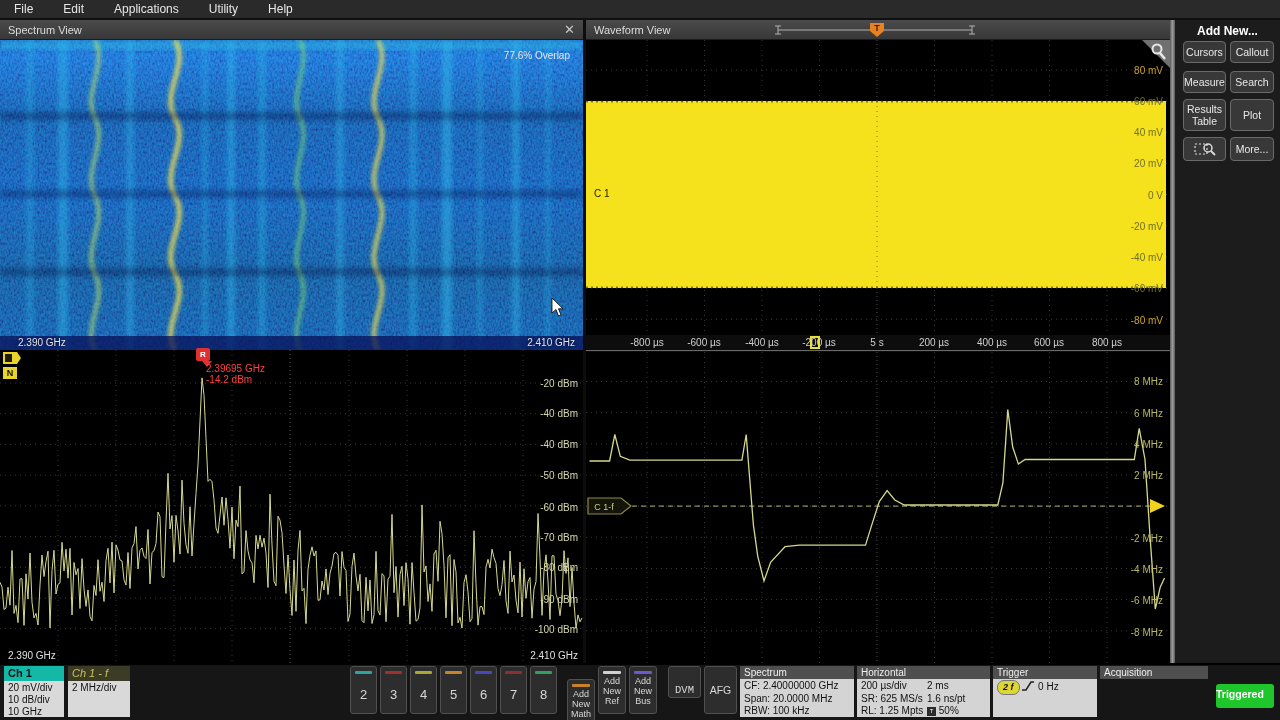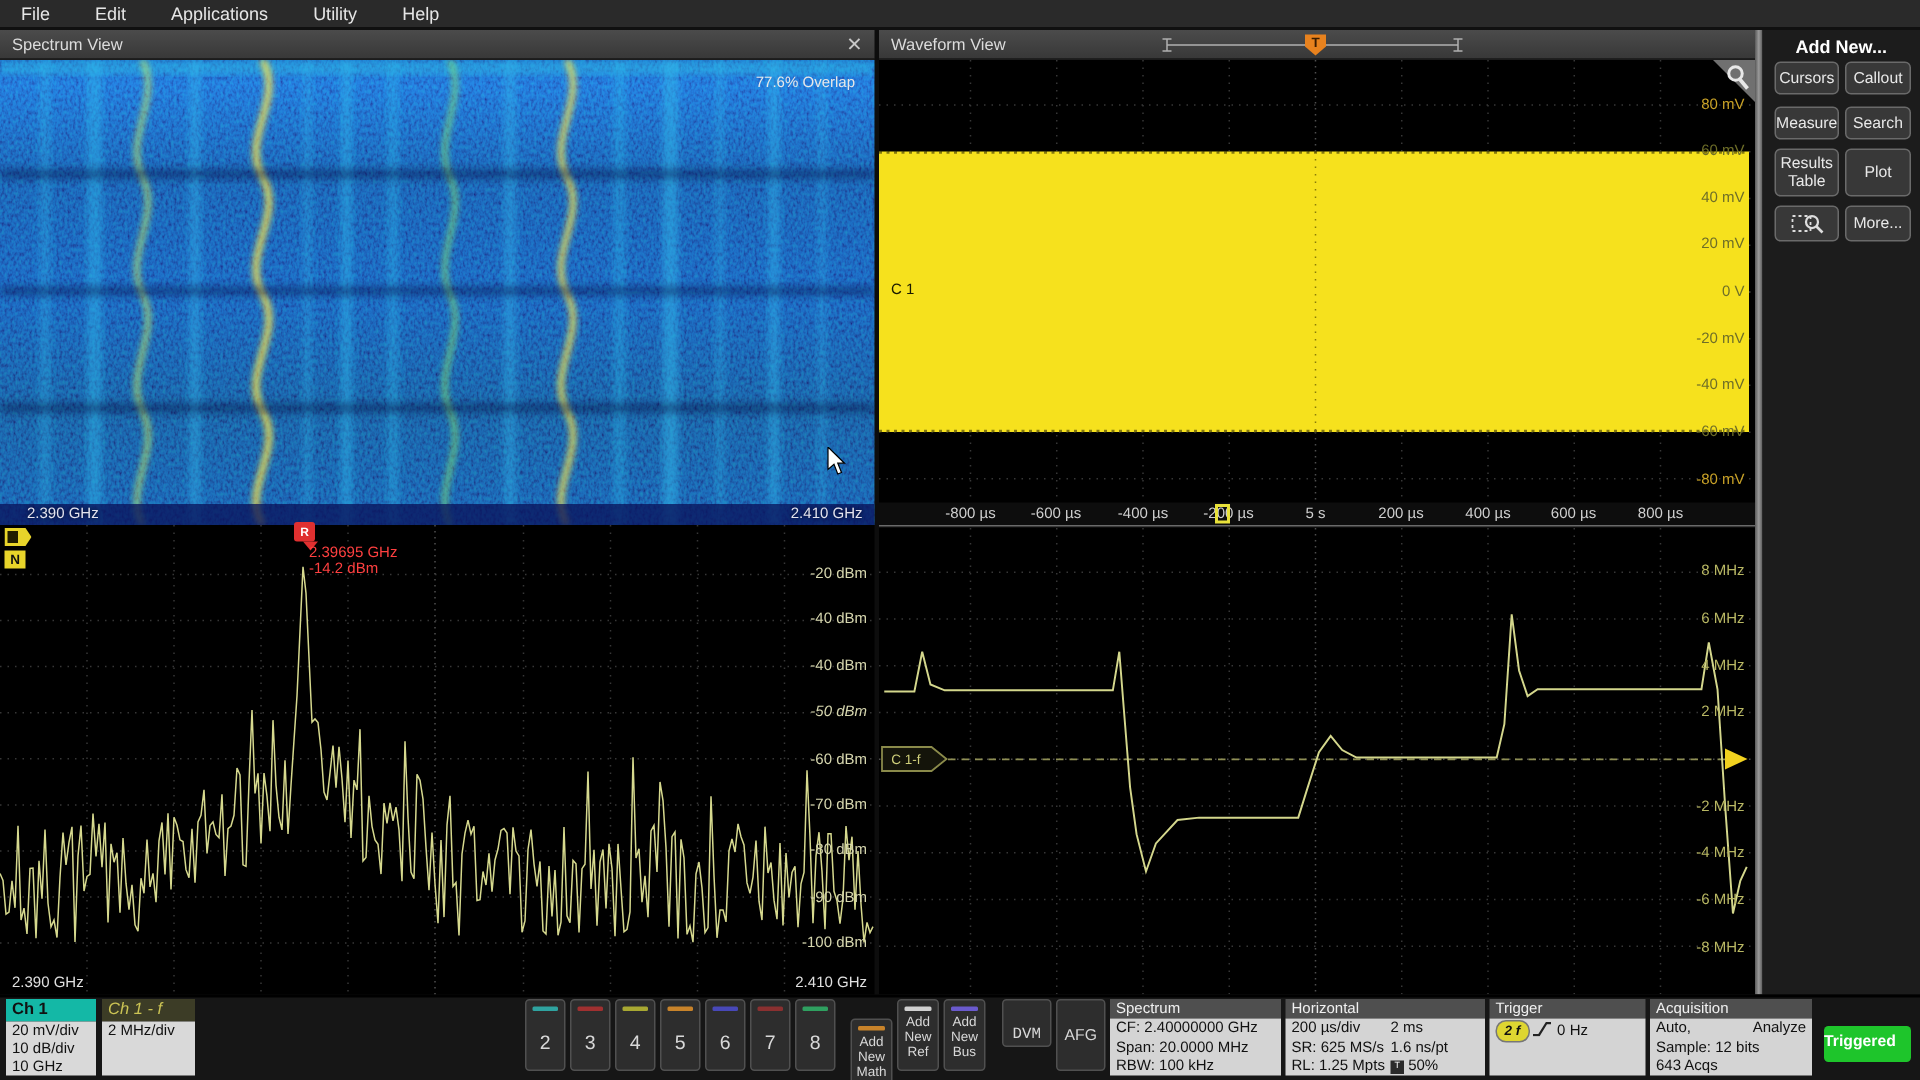--- a/index.html
+++ b/index.html
@@ -128,21 +128,21 @@
         <line x1="0" y1="217.3" x2="583" y2="217.3" stroke="#373737" stroke-width="1" stroke-dasharray="1 4"></line>
         <line x1="0" y1="248" x2="583" y2="248" stroke="#373737" stroke-width="1" stroke-dasharray="1 4"></line>
         <line x1="0" y1="278.7" x2="583" y2="278.7" stroke="#373737" stroke-width="1" stroke-dasharray="1 4"></line>
       </g>
   <path d="M0,232.3 L2,237.0 L4,259.4 L6,258.0 L8,237.2 L10,255.2 L12,200.5 L14,263.4 L16,255.4 L18,272.6 L20,229.0 L22,228.7 L24,275.4 L26,223.8 L28,249.1 L30,203.0 L32,252.2 L34,267.9 L36,263.4 L38,275.0 L40,234.8 L42,205.1 L44,226.6 L46,211.6 L48,201.2 L50,278.0 L52,220.6 L54,200.3 L56,244.0 L58,234.3 L60,232.9 L62,192.3 L64,220.9 L66,199.2 L68,228.2 L70,198.4 L72,265.0 L74,212.5 L76,224.8 L78,218.5 L80,258.5 L82,208.7 L84,238.8 L86,256.4 L88,239.9 L90,266.6 L92,270.8 L94,235.5 L96,245.5 L98,209.7 L100,241.3 L102,232.2 L104,251.5 L106,210.6 L108,198.3 L110,232.9 L112,192.2 L114,242.9 L116,194.8 L118,200.2 L120,209.9 L122,211.0 L124,229.8 L126,235.1 L128,202.5 L130,238.5 L132,197.9 L134,193.6 L136,176.6 L138,219.0 L140,200.4 L142,197.9 L144,206.3 L146,208.5 L148,179.5 L150,234.0 L152,202.4 L154,200.7 L156,193.5 L158,162.0 L160,166.6 L162,226.6 L164,227.6 L166,171.8 L168,123.3 L170,179.0 L172,165.6 L174,212.3 L176,165.4 L178,180.9 L180,204.1 L182,130.1 L184,173.4 L186,194.8 L188,203.3 L190,156.8 L192,205.9 L194,173.5 L196,143.5 L198,113.9 L200,70.9 L202,27.9 L204,45.4 L206,88.4 L208,131.4 L210,129.3 L212,131.7 L214,149.8 L216,178.0 L218,183.3 L220,165.2 L222,147.0 L224,175.2 L226,147.8 L228,169.2 L230,198.2 L232,157.1 L234,208.7 L236,170.1 L238,176.6 L240,136.1 L242,224.0 L244,221.7 L246,180.6 L248,200.9 L250,209.9 L252,212.8 L254,232.7 L256,185.4 L258,198.9 L260,185.3 L262,197.2 L264,188.1 L266,203.2 L268,237.5 L270,144.2 L272,194.9 L274,231.3 L276,235.8 L278,166.2 L280,170.2 L282,182.8 L284,214.9 L286,243.5 L288,205.0 L290,239.3 L292,265.5 L294,210.0 L296,261.4 L298,199.9 L300,180.5 L302,240.9 L304,238.3 L306,273.6 L308,219.3 L310,205.4 L312,196.8 L314,206.1 L316,200.9 L318,250.3 L320,249.8 L322,231.0 L324,240.0 L326,218.9 L328,244.5 L330,223.3 L332,216.0 L334,203.6 L336,202.4 L338,205.3 L340,246.1 L342,201.6 L344,217.4 L346,220.6 L348,271.5 L350,264.0 L352,216.3 L354,203.1 L356,225.9 L358,240.9 L360,224.3 L362,270.6 L364,272.7 L366,227.3 L368,260.9 L370,230.0 L372,273.5 L374,264.8 L376,201.4 L378,260.6 L380,265.1 L382,223.6 L384,225.9 L386,271.7 L388,229.1 L390,226.2 L392,164.4 L394,242.7 L396,216.5 L398,267.1 L400,224.5 L402,216.3 L404,255.6 L406,212.6 L408,229.1 L410,274.2 L412,212.6 L414,242.3 L416,271.2 L418,269.5 L420,257.9 L422,154.9 L424,222.0 L426,215.9 L428,251.5 L430,233.9 L432,261.4 L434,204.0 L436,200.3 L438,231.3 L440,171.3 L442,183.7 L444,215.1 L446,267.8 L448,207.8 L450,204.7 L452,275.7 L454,209.5 L456,221.9 L458,272.9 L460,267.3 L462,278.1 L464,232.5 L466,224.7 L468,241.9 L470,271.7 L472,268.4 L474,180.8 L476,233.9 L478,275.2 L480,256.6 L482,256.6 L484,264.6 L486,217.2 L488,209.3 L490,218.0 L492,199.2 L494,207.8 L496,213.3 L498,238.6 L500,245.6 L502,234.7 L504,210.4 L506,250.8 L508,263.4 L510,201.1 L512,232.0 L514,225.0 L516,250.1 L518,262.8 L520,212.1 L522,267.0 L524,218.7 L526,248.3 L528,231.7 L530,227.5 L532,268.2 L534,239.2 L536,231.6 L538,163.5 L540,207.8 L542,265.4 L544,220.6 L546,204.8 L548,231.0 L550,269.5 L552,205.8 L554,205.8 L556,244.2 L558,250.6 L560,265.7 L562,249.1 L564,200.7 L566,223.4 L568,207.8 L570,256.5 L572,217.4 L574,252.8 L576,278.2 L578,264.9 L580,271.8 L582,267.8" fill="none" stroke="#d6d98e" stroke-width="1"></path>
     </svg>
 
   <span class="ylab dbm" style="top:383px;">-20 dBm</span>
   <span class="ylab dbm" style="top:413px;">-40 dBm</span>
   <span class="ylab dbm" style="top:444px;">-40 dBm</span>
-  <span class="ylab dbm" style="top:475px;font-style:italic;">-50 dBm</span>
+  <span class="ylab dbm" style="top:475px;">-50 dBm</span>
   <span class="ylab dbm" style="top:507px;">-60 dBm</span>
   <span class="ylab dbm" style="top:537px;">-70 dBm</span>
   <span class="ylab dbm" style="top:567px;">-80 dBm</span>
   <span class="ylab dbm" style="top:599px;">-90 dBm</span>
   <span class="ylab dbm" style="top:629px;">-100 dBm</span>
 
   <div class="abs" style="left:196px;top:348px;width:14px;height:13px;background:#e03030;border-radius:2px;
        color:#fff;font-size:8px;font-weight:bold;text-align:center;line-height:13px;">R</div>
   <div class="abs" style="left:202px;top:361px;width:0;height:0;border-left:5px solid transparent;border-right:5px solid transparent;border-top:6px solid #e03030;"></div>
   <div class="abs" style="left:206px;top:363px;font-size:10px;color:#ff4040;">2.39695 GHz</div>
@@ -381,26 +381,18 @@
                    font-size:9px;font-weight:bold;font-style:italic;color:#111;">2 f</span>
       <svg width="13" height="10" viewBox="0 0 13 10" style="vertical-align:-1px;">
         <polyline points="0,9 4,9 9,1 12,1" fill="none" stroke="#222" stroke-width="1.5"></polyline>
       </svg>
       <span>0 Hz</span>
     </div>
   </div>
 
   <div class="abs" style="left:1100px;top:666px;width:108px;">
     <div class="infohead">Acquisition</div>
-    <div class="infobody" style="height:38px;">
-      <div style="display:flex;justify-content:space-between;">
-        <span>Auto,</span>
-        <span>Analyze</span>
-      </div>
-      <div>Sample: 12 bits</div>
-      <div>643 Acqs</div>
-    </div>
   </div>
 
   <div class="abs" style="left:1216px;top:668px;width:58px;height:24px;background:#1ec52b;border-radius:3px;
        color:#fff;font-size:10.5px;font-weight:bold;text-align:left;line-height:21px;margin-top:16px;">Triggered</div>
 
 </div>
 
 </body></html>

